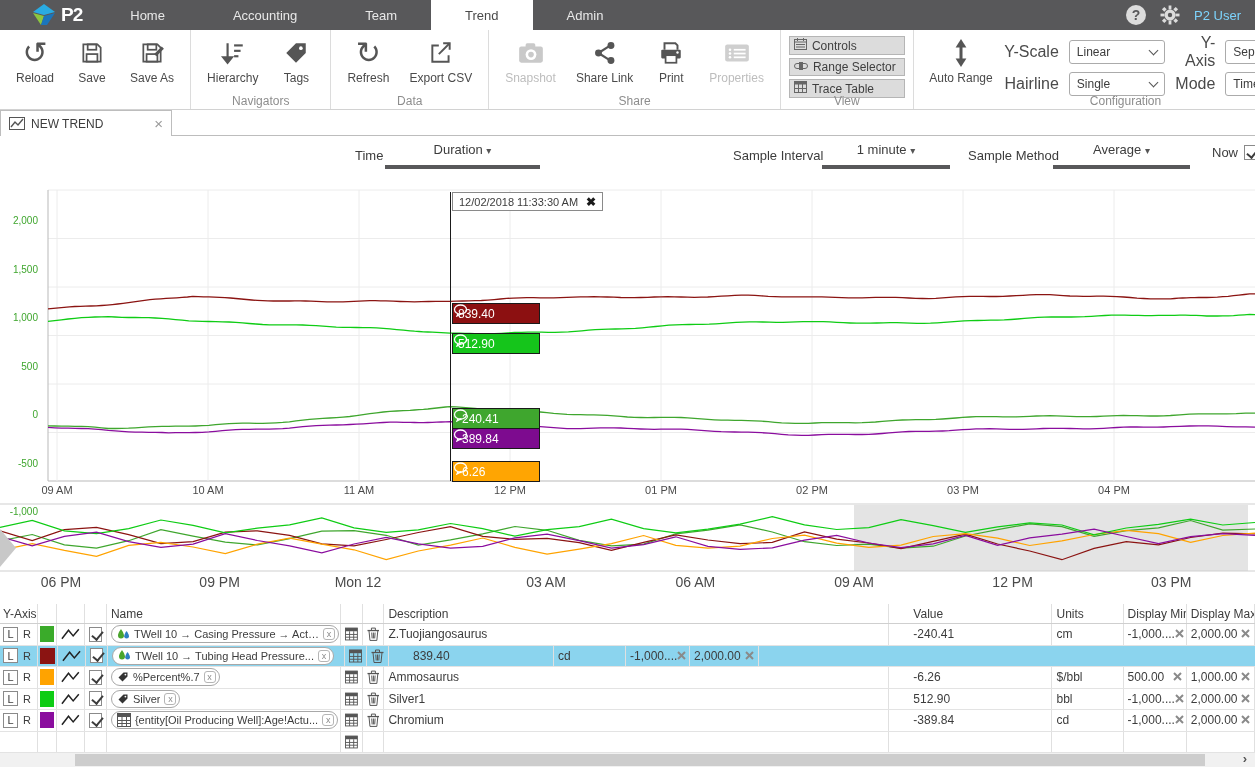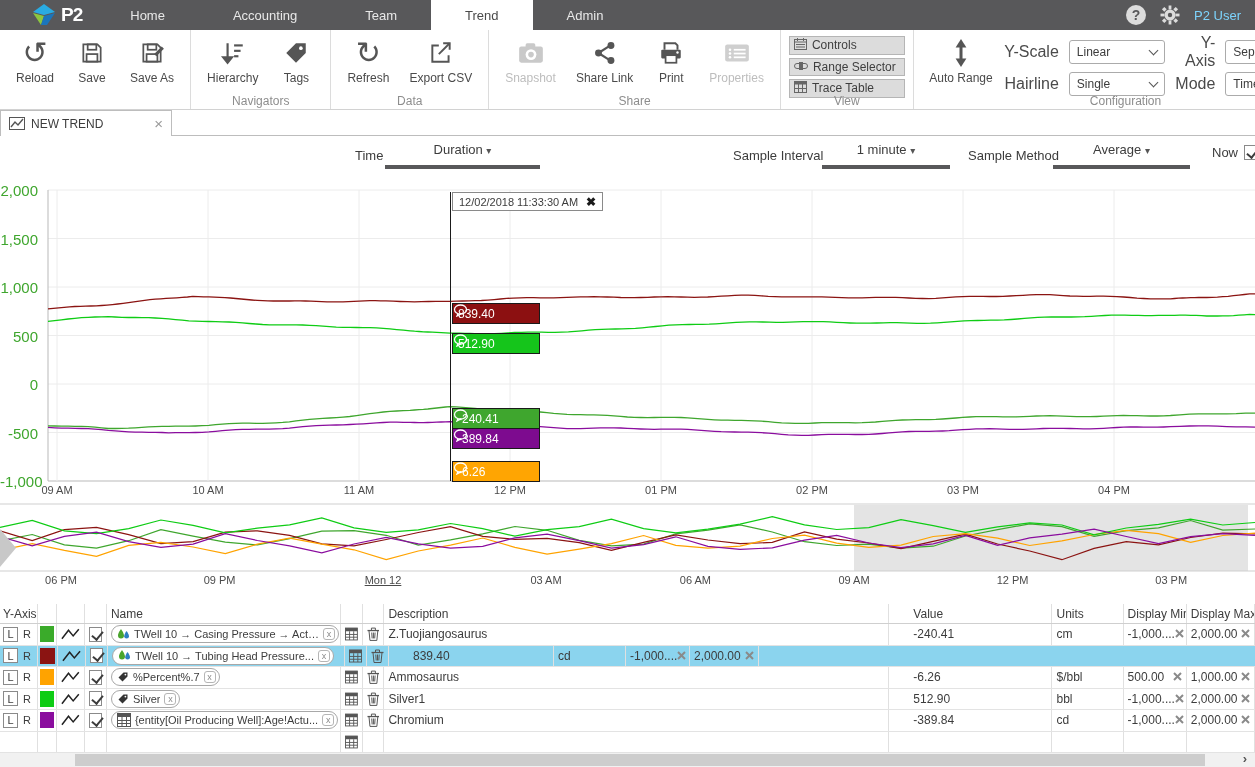--- a/index.html
+++ b/index.html
@@ -21,21 +21,21 @@
   
   .ribbon{position:absolute;left:0;top:30px;width:1255px;height:80px;background:#fff;border-bottom:1px solid #d2d2d2;display:flex;align-items:stretch;}
   .rgroup{position:relative;display:flex;align-items:flex-start;justify-content:center;gap:4px;padding:4px 8px 14px 8px;border-right:1px solid #dcdcdc;}
   .rgroup-label{position:absolute;left:0;right:0;bottom:1px;text-align:center;font-size:12px;color:#8d8d8d;}
   .rbtn{display:flex;flex-direction:column;align-items:center;justify-content:flex-start;gap:3px;padding:4px 8px;min-width:52px;cursor:pointer;}
   .rbtn .ric{height:30px;display:flex;align-items:center;justify-content:center;}
   .rbtn .rlabel{font-size:12px;color:#4a4a4a;white-space:nowrap;}
   .rbtn.disabled .rlabel{color:#bdbdbd;}
   .glyph{font-size:30px;line-height:28px;color:#555;}
   .vtoggles{display:flex;flex-direction:column;gap:3px;justify-content:flex-start;padding-top:2px;}
-  .vtoggle{display:flex;align-items:flex-start;gap:5px;background:#dcdcdc;border:1px solid #b5b5b5;padding:1px 8px 1px 4px;font-size:12px;color:#3f3f3f;cursor:pointer;white-space:nowrap;}
+  .vtoggle{display:flex;align-items:center;gap:5px;background:#dcdcdc;border:1px solid #b5b5b5;padding:1px 8px 1px 4px;font-size:12px;color:#3f3f3f;cursor:pointer;white-space:nowrap;}
   .cfg{display:grid;grid-template-columns:auto auto auto auto;grid-template-rows:24px 24px;column-gap:10px;row-gap:8px;align-items:center;padding-top:6px;}
   .cfg-label{font-size:16px;color:#4a4a4a;text-align:right;}
   .select{display:flex;align-items:center;justify-content:space-between;border:1px solid #ababab;border-radius:3px;height:24px;padding:0 7px;font-size:12px;color:#3c3c3c;background:#fff;cursor:pointer;}
   .chev{width:7px;height:7px;border-right:1.5px solid #555;border-bottom:1.5px solid #555;transform:rotate(45deg);margin-top:-4px;margin-left:8px;}
 
   
   .tabstrip{position:absolute;left:0;top:110px;width:1255px;height:26px;border-bottom:1px solid #bdbdbd;background:#fff;}
   .dtab{position:absolute;left:0;top:0;height:26px;width:172px;background:#fff;border:1px solid #bdbdbd;border-bottom:none;display:flex;align-items:center;gap:6px;padding:0 8px;font-size:12px;color:#3c3c3c;cursor:pointer;}
   .dtab .tclose{margin-left:auto;color:#9a9a9a;font-size:15px;cursor:pointer;}
 
@@ -44,29 +44,29 @@
   .ctl-label{position:absolute;top:12px;}
   .ctl-dd{position:absolute;top:6px;text-align:center;border-bottom:4px solid #58585a;padding-bottom:8px;cursor:pointer;white-space:nowrap;}
   .ctl-dd .arr{color:#555;font-size:10px;}
   .nowbox{position:absolute;top:9px;display:flex;align-items:center;gap:6px;}
   .cb{width:15px;height:15px;border:1px solid #8a8a8a;background:#fff;position:relative;cursor:pointer;}
   .cb.checked::after{content:"";position:absolute;left:4px;top:1px;width:5px;height:9px;border:solid #3c3c3c;border-width:0 2px 2px 0;transform:rotate(40deg);}
 
   
   .chartwrap{position:absolute;left:0;top:180px;width:1255px;height:323px;}
   .chartwrap svg,.miniwrap svg{position:absolute;left:0;top:0;}
-  .ytick{position:absolute;right:1211px;transform:translateY(-50%);font-size:15px;color:#3fa62e;white-space:nowrap;width:44px;text-align:right;padding-right:6px;}
+  .ytick{position:absolute;right:1211px;transform:translateY(-50%);font-size:10px;color:#3fa62e;white-space:nowrap;width:44px;text-align:right;padding-right:6px;margin-top:30px;}
   .xtick{position:absolute;top:304px;transform:translateX(-50%);font-size:11px;color:#4a4a4a;white-space:nowrap;}
   .hairline{position:absolute;top:12px;width:1px;height:289px;background:#1a1a1a;cursor:ew-resize;}
   .hflag{position:absolute;top:12px;height:19px;background:#fff;border:1px solid #8a8a8a;display:flex;align-items:center;gap:8px;padding:0 6px;font-size:11px;color:#3c3c3c;white-space:nowrap;cursor:move;}
   .hflag .fclose{font-weight:bold;color:#1a1a1a;cursor:pointer;font-size:12px;}
   .callout{position:absolute;width:88px;height:21px;border:1px solid #1a1a1a;color:#fff;font-size:12px;display:flex;align-items:center;padding:0 5px;cursor:pointer;}
   .callout svg{margin-left:auto;}
   .miniwrap{position:absolute;left:0;top:503px;width:1255px;height:89px;}
-  .mtick{position:absolute;top:71px;transform:translateX(-50%);font-size:11px;color:#4a4a4a;white-space:nowrap;}
+  .mtick{position:absolute;top:71px;transform:translateX(-50%);font-size:14px;color:#4a4a4a;white-space:nowrap;}
 
   
   .dtable{position:absolute;left:0;top:604px;width:1255px;}
   .trow{display:flex;height:21.5px;border-bottom:1px solid #e3e3e3;background:#fff;align-items:stretch;font-size:12px;}
   .trow.thead{height:20px;border-bottom:1px solid #cfcfcf;color:#3c3c3c;}
   .trow.selected{background:#8bd4ee;}
   .tc{display:flex;align-items:center;padding:0 4px;border-right:1px solid #e0e0e0;overflow:hidden;white-space:nowrap;}
   .c-yaxis{width:38px;justify-content:flex-start;gap:5px;padding-left:3px;}
   .c-swatch{width:20px;padding:2px;}
   .c-line{width:28px;justify-content:center;}
@@ -462,21 +462,21 @@
         <polyline points="0.0,37.9 32.2,31.5 64.4,41.9 96.5,45.2 128.7,37.7 160.9,26.7 193.1,33.1 225.3,39.1 257.4,41.9 289.6,35.6 321.8,28.1 354.0,27.7 386.2,32.3 418.3,42.1 450.5,36.9 482.7,30.8 514.9,23.5 547.1,27.3 579.2,37.3 611.4,42.8 643.6,41.1 675.8,30.8 707.9,27.2 740.1,21.8 772.3,29.0 804.5,38.7 836.7,42.5 868.8,41.1 901.0,45.1 933.2,43.2 965.4,33.0 997.6,26.6 1029.7,20.8 1061.9,23.7 1094.1,33.3 1126.3,27.7 1158.5,24.9 1190.6,17.5 1222.8,27.1 1255.0,26.0" fill="none" stroke="#3fa62e" stroke-width="1.2"></polyline>
         <polyline points="0.0,27.8 32.2,37.6 64.4,26.7 96.5,24.3 128.7,31.7 160.9,40.6 193.1,38.7 225.3,29.2 257.4,27.8 289.6,32.4 321.8,40.9 354.0,42.8 386.2,36.5 418.3,29.5 450.5,23.7 482.7,33.3 514.9,36.4 547.1,35.3 579.2,39.6 611.4,47.4 643.6,39.4 675.8,31.8 707.9,37.0 740.1,40.7 772.3,39.4 804.5,28.9 836.7,36.2 868.8,40.0 901.0,45.6 933.2,38.3 965.4,31.2 997.6,41.0 1029.7,48.0 1061.9,56.7 1094.1,45.4 1126.3,38.6 1158.5,41.8 1190.6,34.5 1222.8,30.2 1255.0,30.8" fill="none" stroke="#8b1412" stroke-width="1.2"></polyline>
         <polyline points="0.0,47.4 32.2,40.6 64.4,47.4 96.5,53.3 128.7,42.4 160.9,39.4 193.1,44.0 225.3,50.7 257.4,41.2 289.6,35.2 321.8,41.2 354.0,46.8 386.2,56.6 418.3,48.0 450.5,42.2 482.7,35.0 514.9,44.4 547.1,51.1 579.2,46.1 611.4,40.6 643.6,32.5 675.8,42.3 707.9,45.2 740.1,43.1 772.3,35.5 804.5,32.1 836.7,40.2 868.8,44.4 901.0,42.2 933.2,33.5 965.4,30.6 997.6,35.1 1029.7,42.5 1061.9,37.9 1094.1,31.5 1126.3,27.4 1158.5,30.7 1190.6,39.4 1222.8,32.5 1255.0,30.2" fill="none" stroke="#ffa300" stroke-width="1.2"></polyline>
         <polyline points="0.0,24.4 32.2,17.4 64.4,27.8 96.5,30.7 128.7,25.7 160.9,17.0 193.1,22.3 225.3,29.8 257.4,25.2 289.6,21.9 321.8,14.9 354.0,24.8 386.2,29.3 418.3,26.8 450.5,20.5 482.7,25.7 514.9,33.2 547.1,26.6 579.2,23.7 611.4,16.2 643.6,25.6 675.8,29.9 707.9,26.2 740.1,21.2 772.3,13.6 804.5,21.9 836.7,26.5 868.8,24.7 901.0,16.7 933.2,22.7 965.4,29.4 997.6,23.8 1029.7,19.9 1061.9,22.0 1094.1,31.8 1126.3,25.0 1158.5,21.4 1190.6,16.1 1222.8,22.0 1255.0,19.5" fill="none" stroke="#0ecc14" stroke-width="1.2"></polyline>
         <polyline points="0.0,33.7 32.2,42.9 64.4,33.4 96.5,29.1 128.7,38.6 160.9,44.3 193.1,41.1 225.3,30.6 257.4,37.5 289.6,42.8 321.8,49.9 354.0,41.0 386.2,34.3 418.3,40.8 450.5,45.1 482.7,43.4 514.9,34.9 547.1,31.2 579.2,37.6 611.4,45.2 643.6,41.6 675.8,33.8 707.9,43.4 740.1,46.3 772.3,44.9 804.5,37.1 836.7,32.4 868.8,40.0 901.0,44.6 933.2,40.9 965.4,32.4 997.6,42.3 1029.7,34.9 1061.9,31.1 1094.1,26.1 1126.3,33.5 1158.5,40.6 1190.6,33.7 1222.8,30.7 1255.0,32.4" fill="none" stroke="#8a0d9e" stroke-width="1.2"></polyline>
         <polygon points="0,26 16,45 0,64" fill="#c8c8c8"></polygon>
       </svg>
     <div id="mlabels">
         <div class="mtick" style="left: 61px;">06 PM</div>
         <div class="mtick" style="left: 219.6px;">09 PM</div>
-        <div class="mtick" style="left: 383px; text-decoration: underline;">Mon 12</div>
+        <div class="mtick" style="left: 358px;">Mon 12</div>
         <div class="mtick" style="left: 546px;">03 AM</div>
         <div class="mtick" style="left: 695.4px;">06 AM</div>
         <div class="mtick" style="left: 854px;">09 AM</div>
         <div class="mtick" style="left: 1012.6px;">12 PM</div>
         <div class="mtick" style="left: 1171.2px;">03 PM</div>
       </div>
   </div>
 
   <div class="dtable" id="dtable">
       <div class="trow thead">

